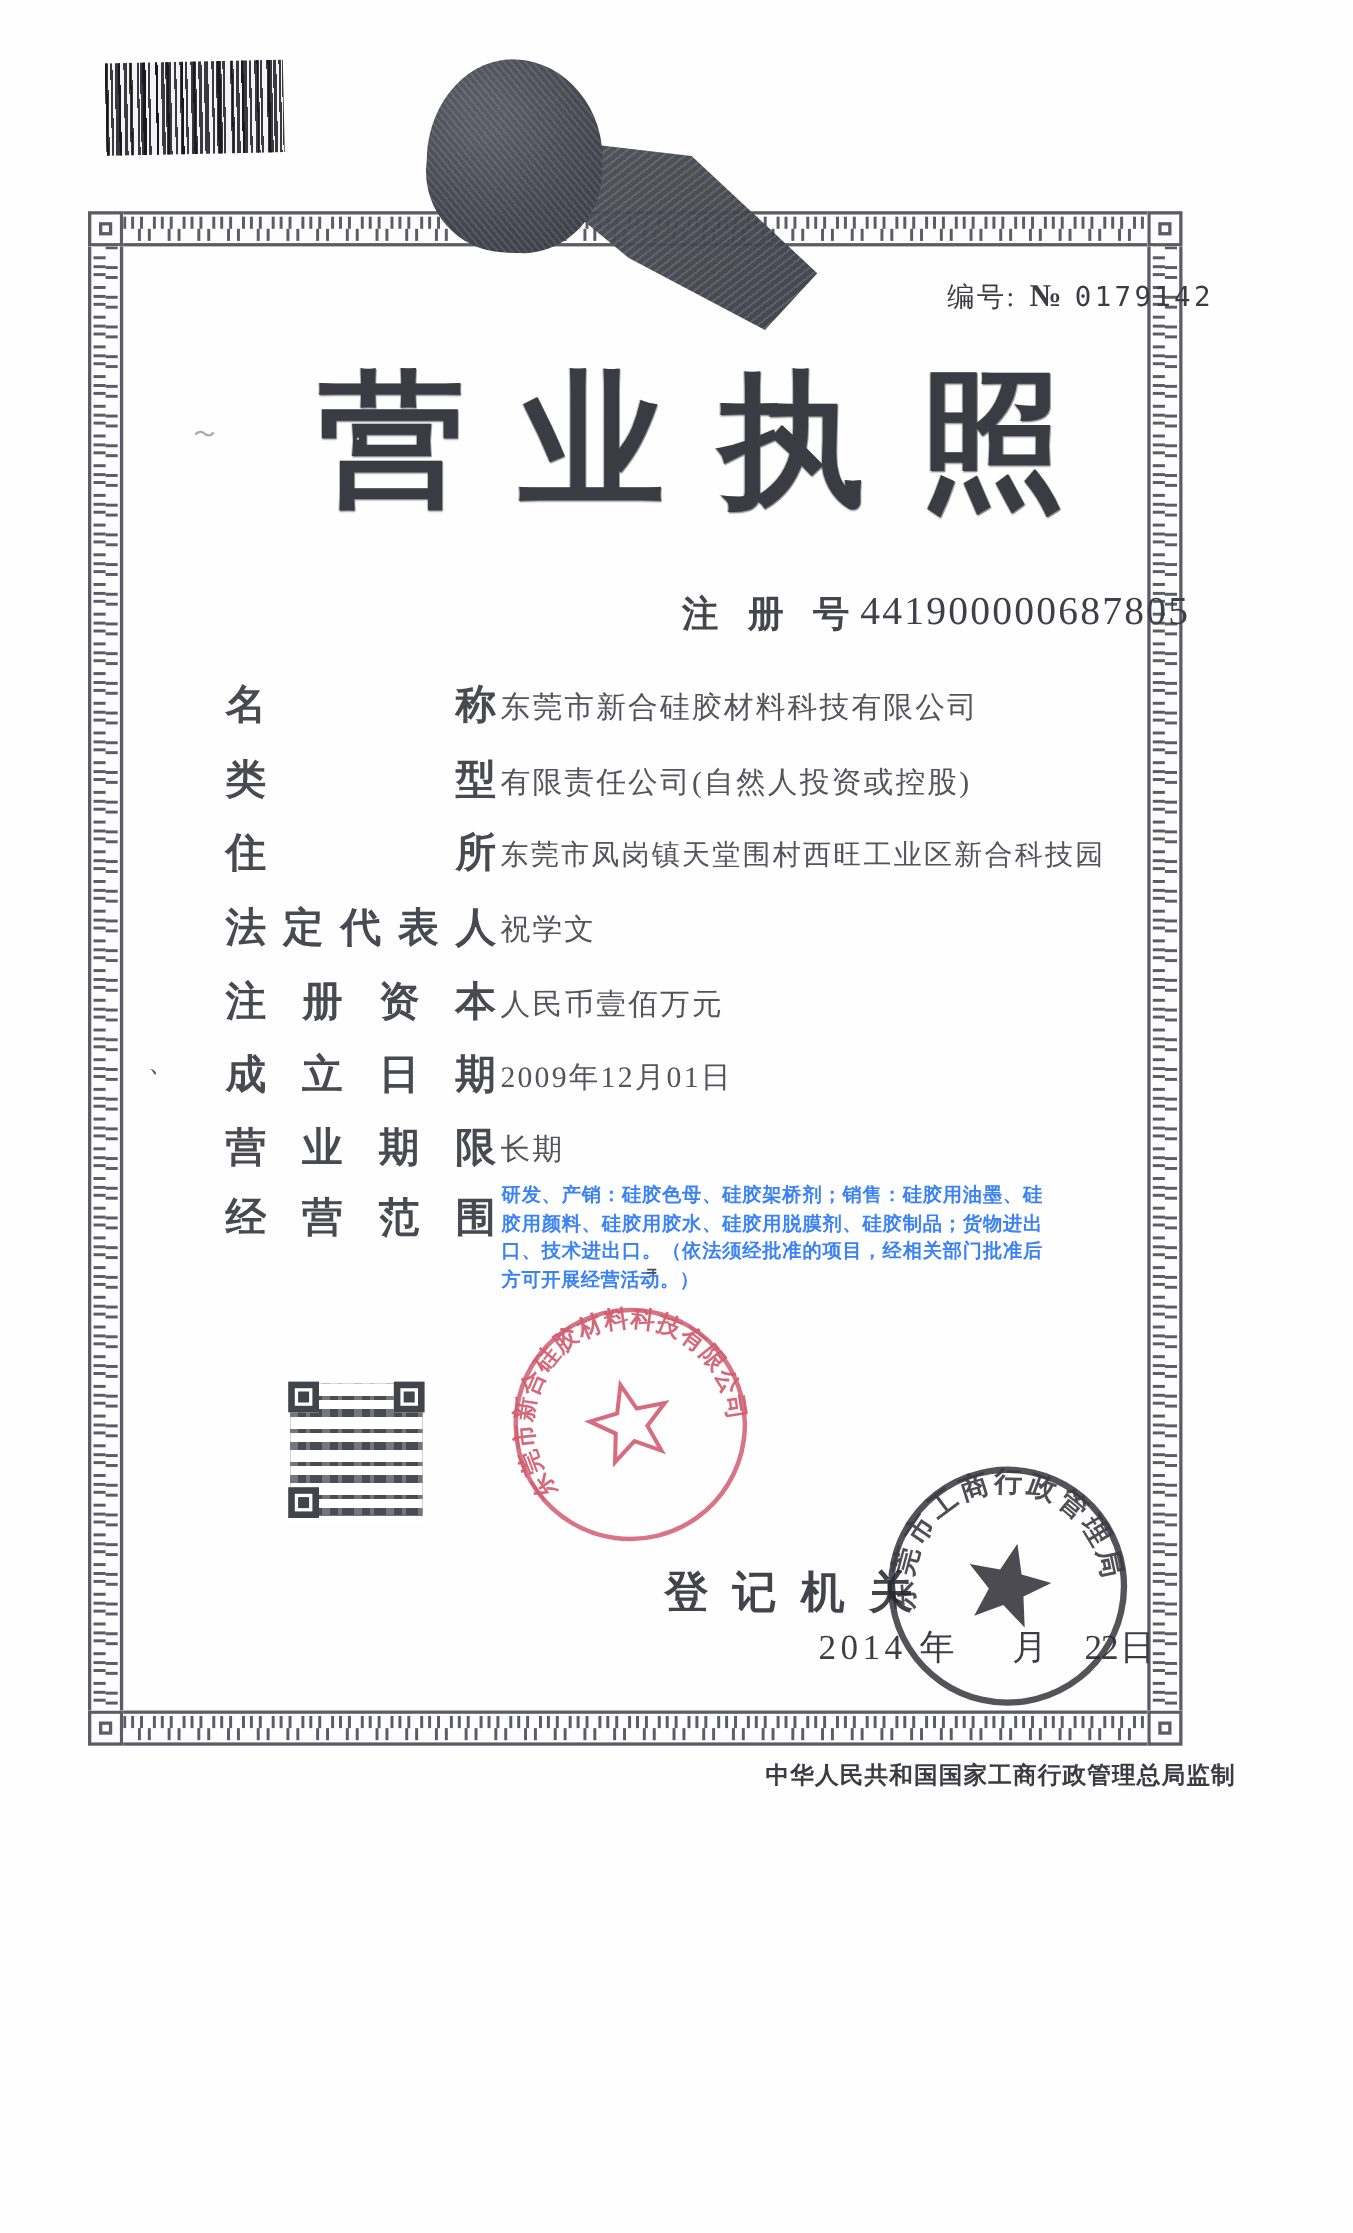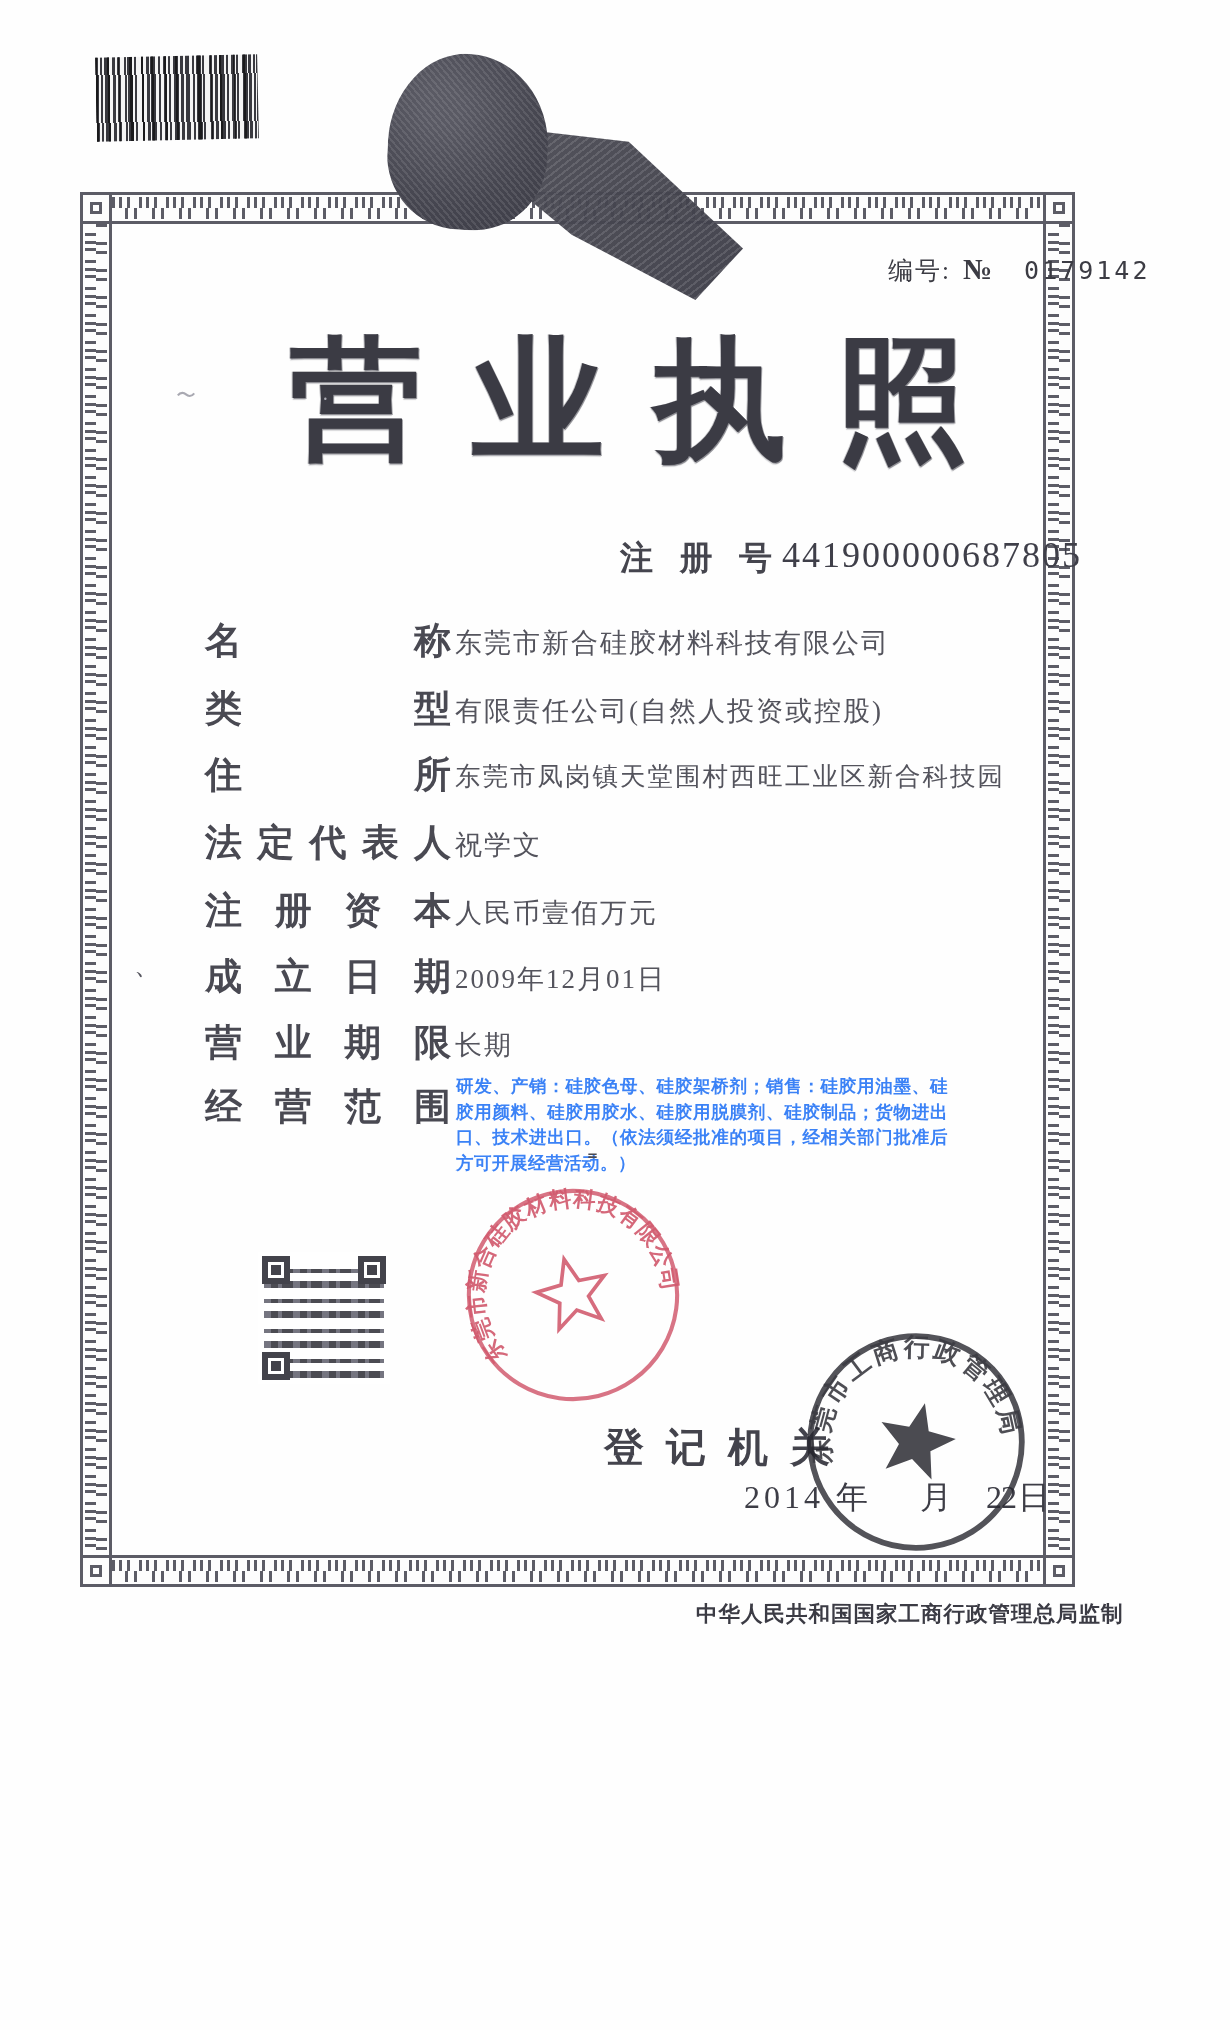--- a/index.html
+++ b/index.html
@@ -52,21 +52,21 @@
     background:
       repeating-linear-gradient(-38deg,rgba(255,255,255,.12) 0 2px,transparent 2px 6px),
       linear-gradient(135deg,#4c4c56,#3e3e48);
     opacity:.96;
   }
 
   
   .serial-line{display:flex;align-items:baseline;gap:12px;color:#3c3c44;}
   .serial-label{font-size:25px;letter-spacing:2px;}
   .serial-no{font-size:29px;font-weight:700;}
-  .serial-num{font-family:"DejaVu Sans Mono","Liberation Mono",monospace;font-size:25px;letter-spacing:3px;margin-left:20px;}
+  .serial-num{font-family:"DejaVu Sans Mono","Liberation Mono",monospace;font-size:25px;letter-spacing:3px;}
 
   #license-title{
     left:240px;top:312px;width:690px;text-align:center;
     font-family:"DejaVu Sans","Liberation Sans",sans-serif;
     font-size:132px;font-weight:900;color:#3b3b44;letter-spacing:50px;text-indent:50px;
     text-shadow:1px 1px 0 rgba(64,64,74,.45),-1px 0 0 rgba(64,64,74,.3),0 2px 1px rgba(64,64,74,.25);
     white-space:nowrap;
   }
 
   .split{display:flex;justify-content:space-between;}
@@ -128,21 +128,21 @@
     </div>
   <div class="abs band band-h" style="left:112px;top:192px;width:931px;"></div>
   <div class="abs band band-h" style="left:112px;top:1555px;width:931px;"></div>
   <div class="abs band band-v" style="left:80px;top:224px;height:1331px;"></div>
   <div class="abs band band-v" style="left:1043px;top:224px;height:1331px;"></div>
 
   <div class="abs" id="barcode"></div>
   <div class="abs" id="emblem-smear"></div>
   <div class="abs" id="emblem-blob"></div>
 
-  <div class="abs serial-line" style="left:888px;top:253px;text-align:center;">
+  <div class="abs serial-line" style="left:861px;top:253px;text-align:center;">
     <span class="serial-label">编号:</span>
     <span class="serial-no">№</span>
     <span class="serial-num">0179142</span>
   </div>
 
   <div class="abs" id="license-title">营业执照</div>
 
   <div class="abs split reg-label">
       <span>注</span>
       <span>册</span>

